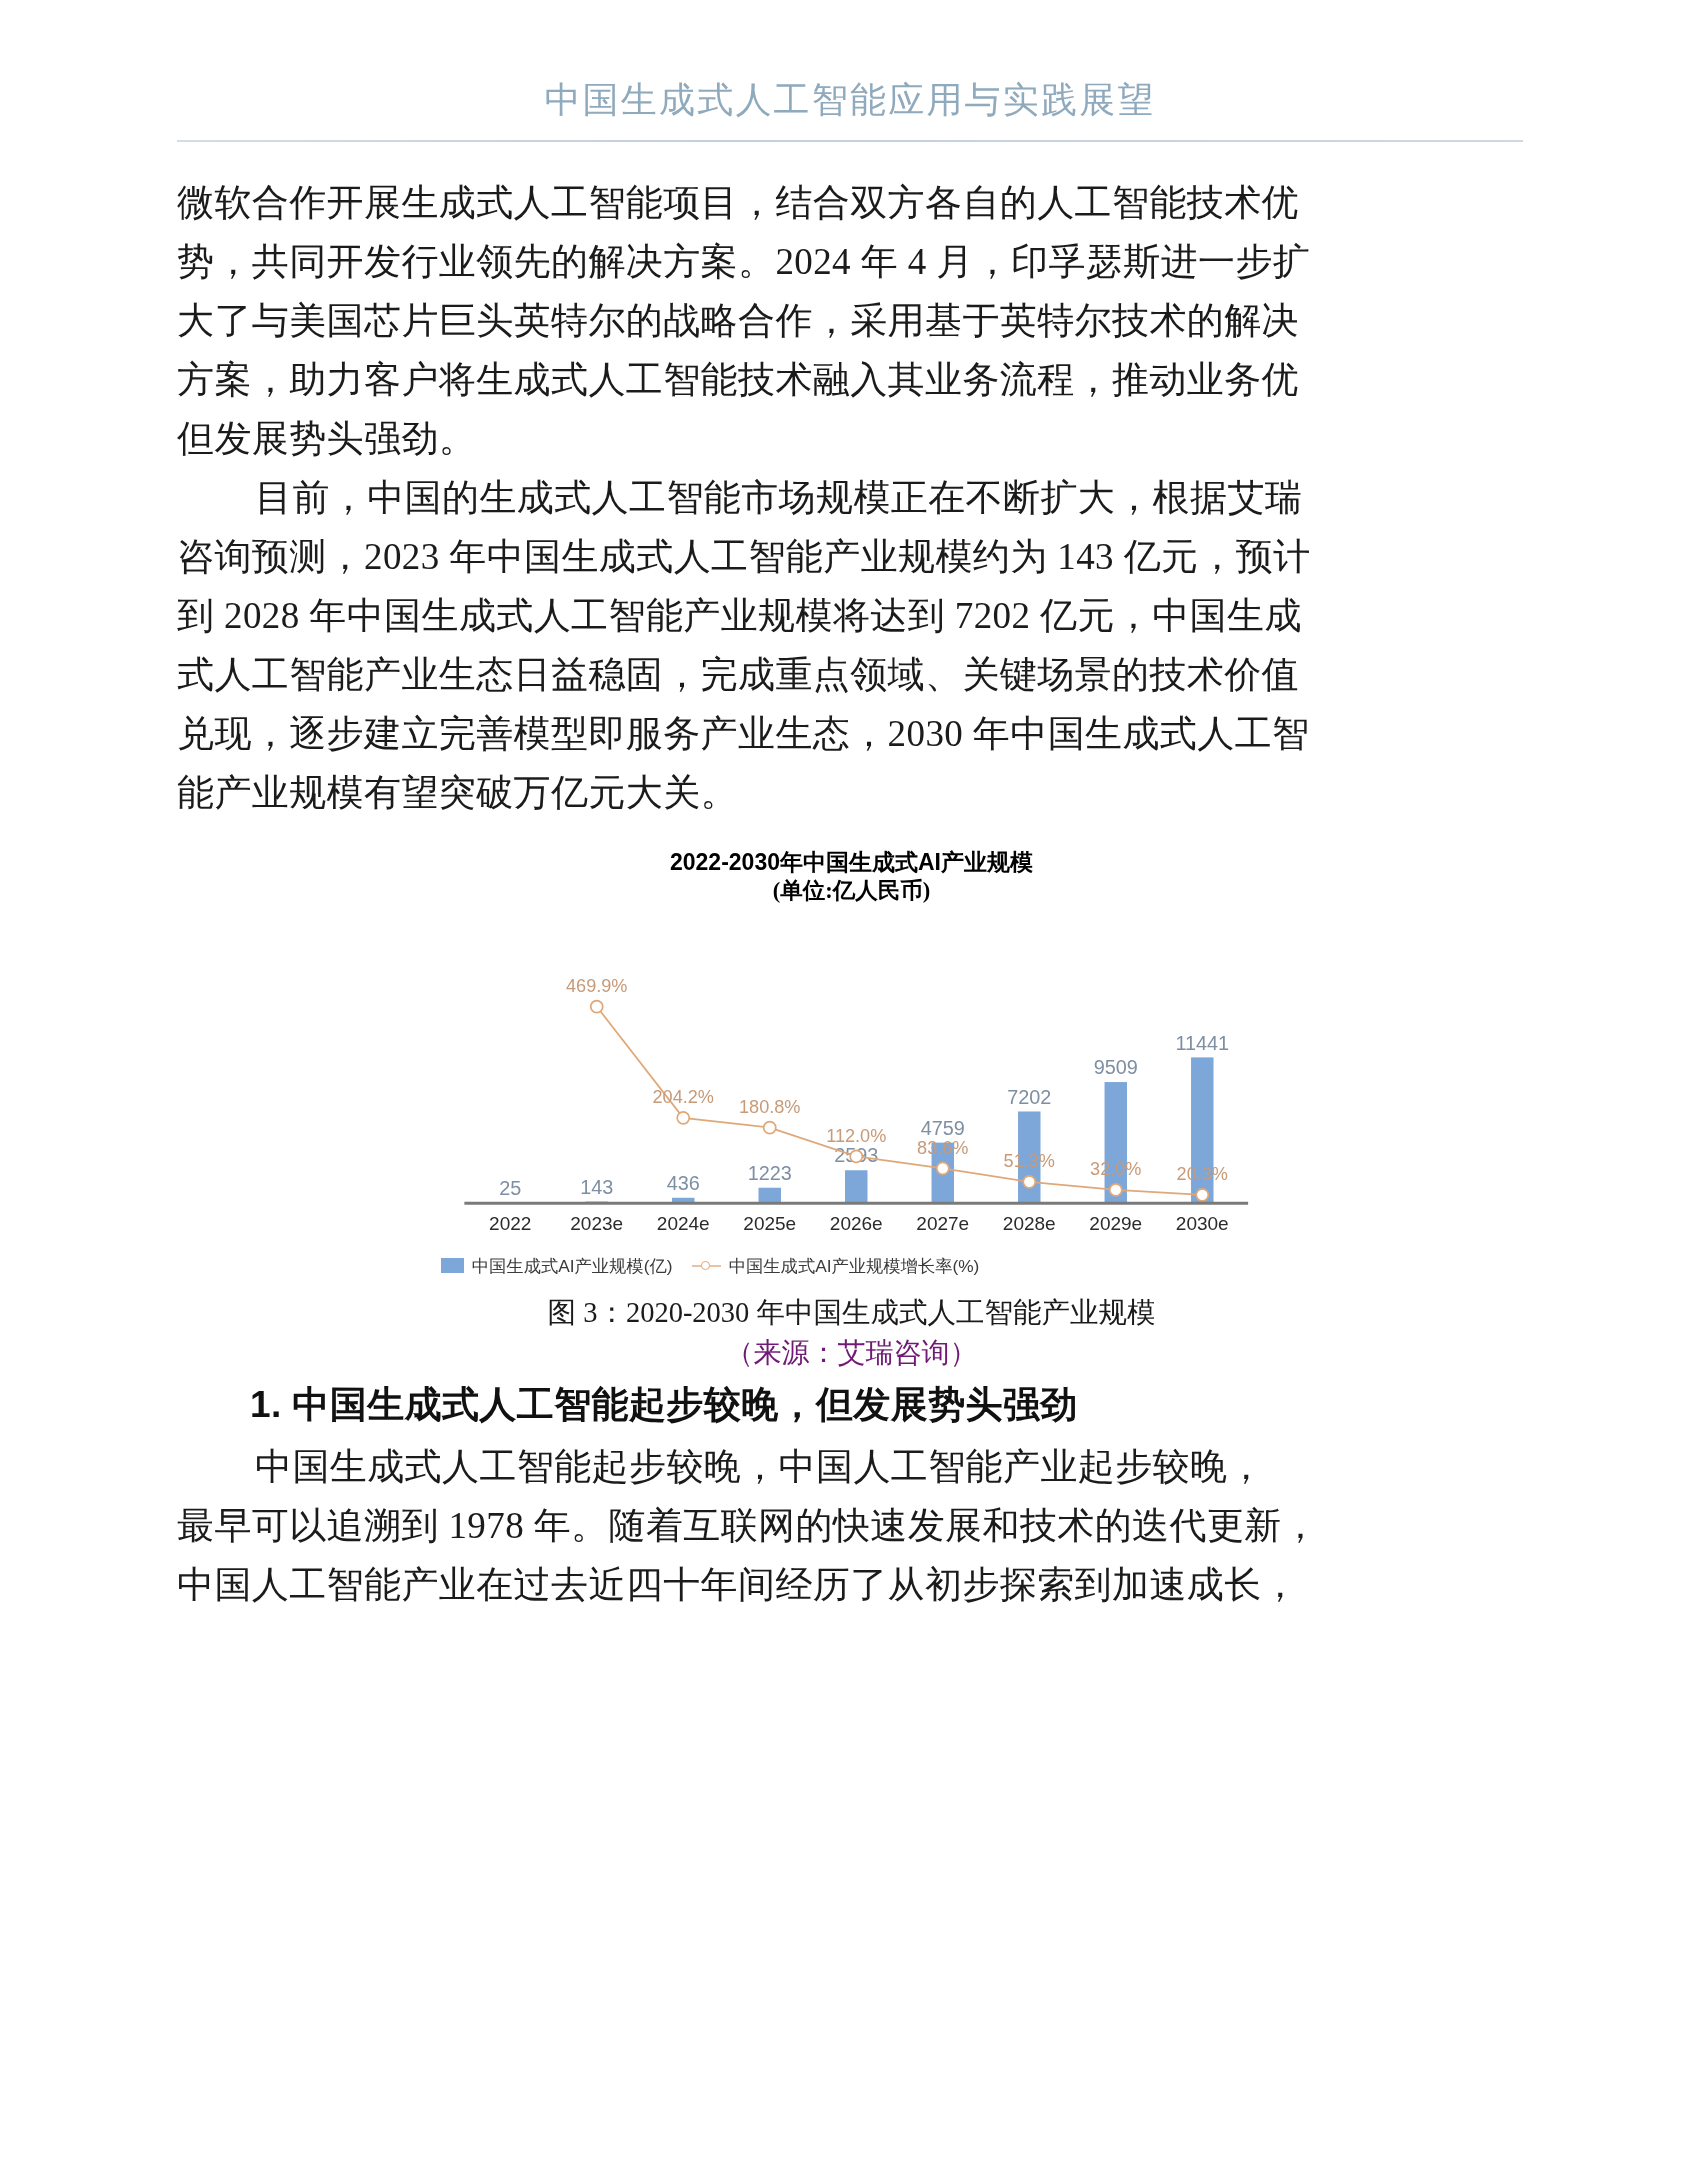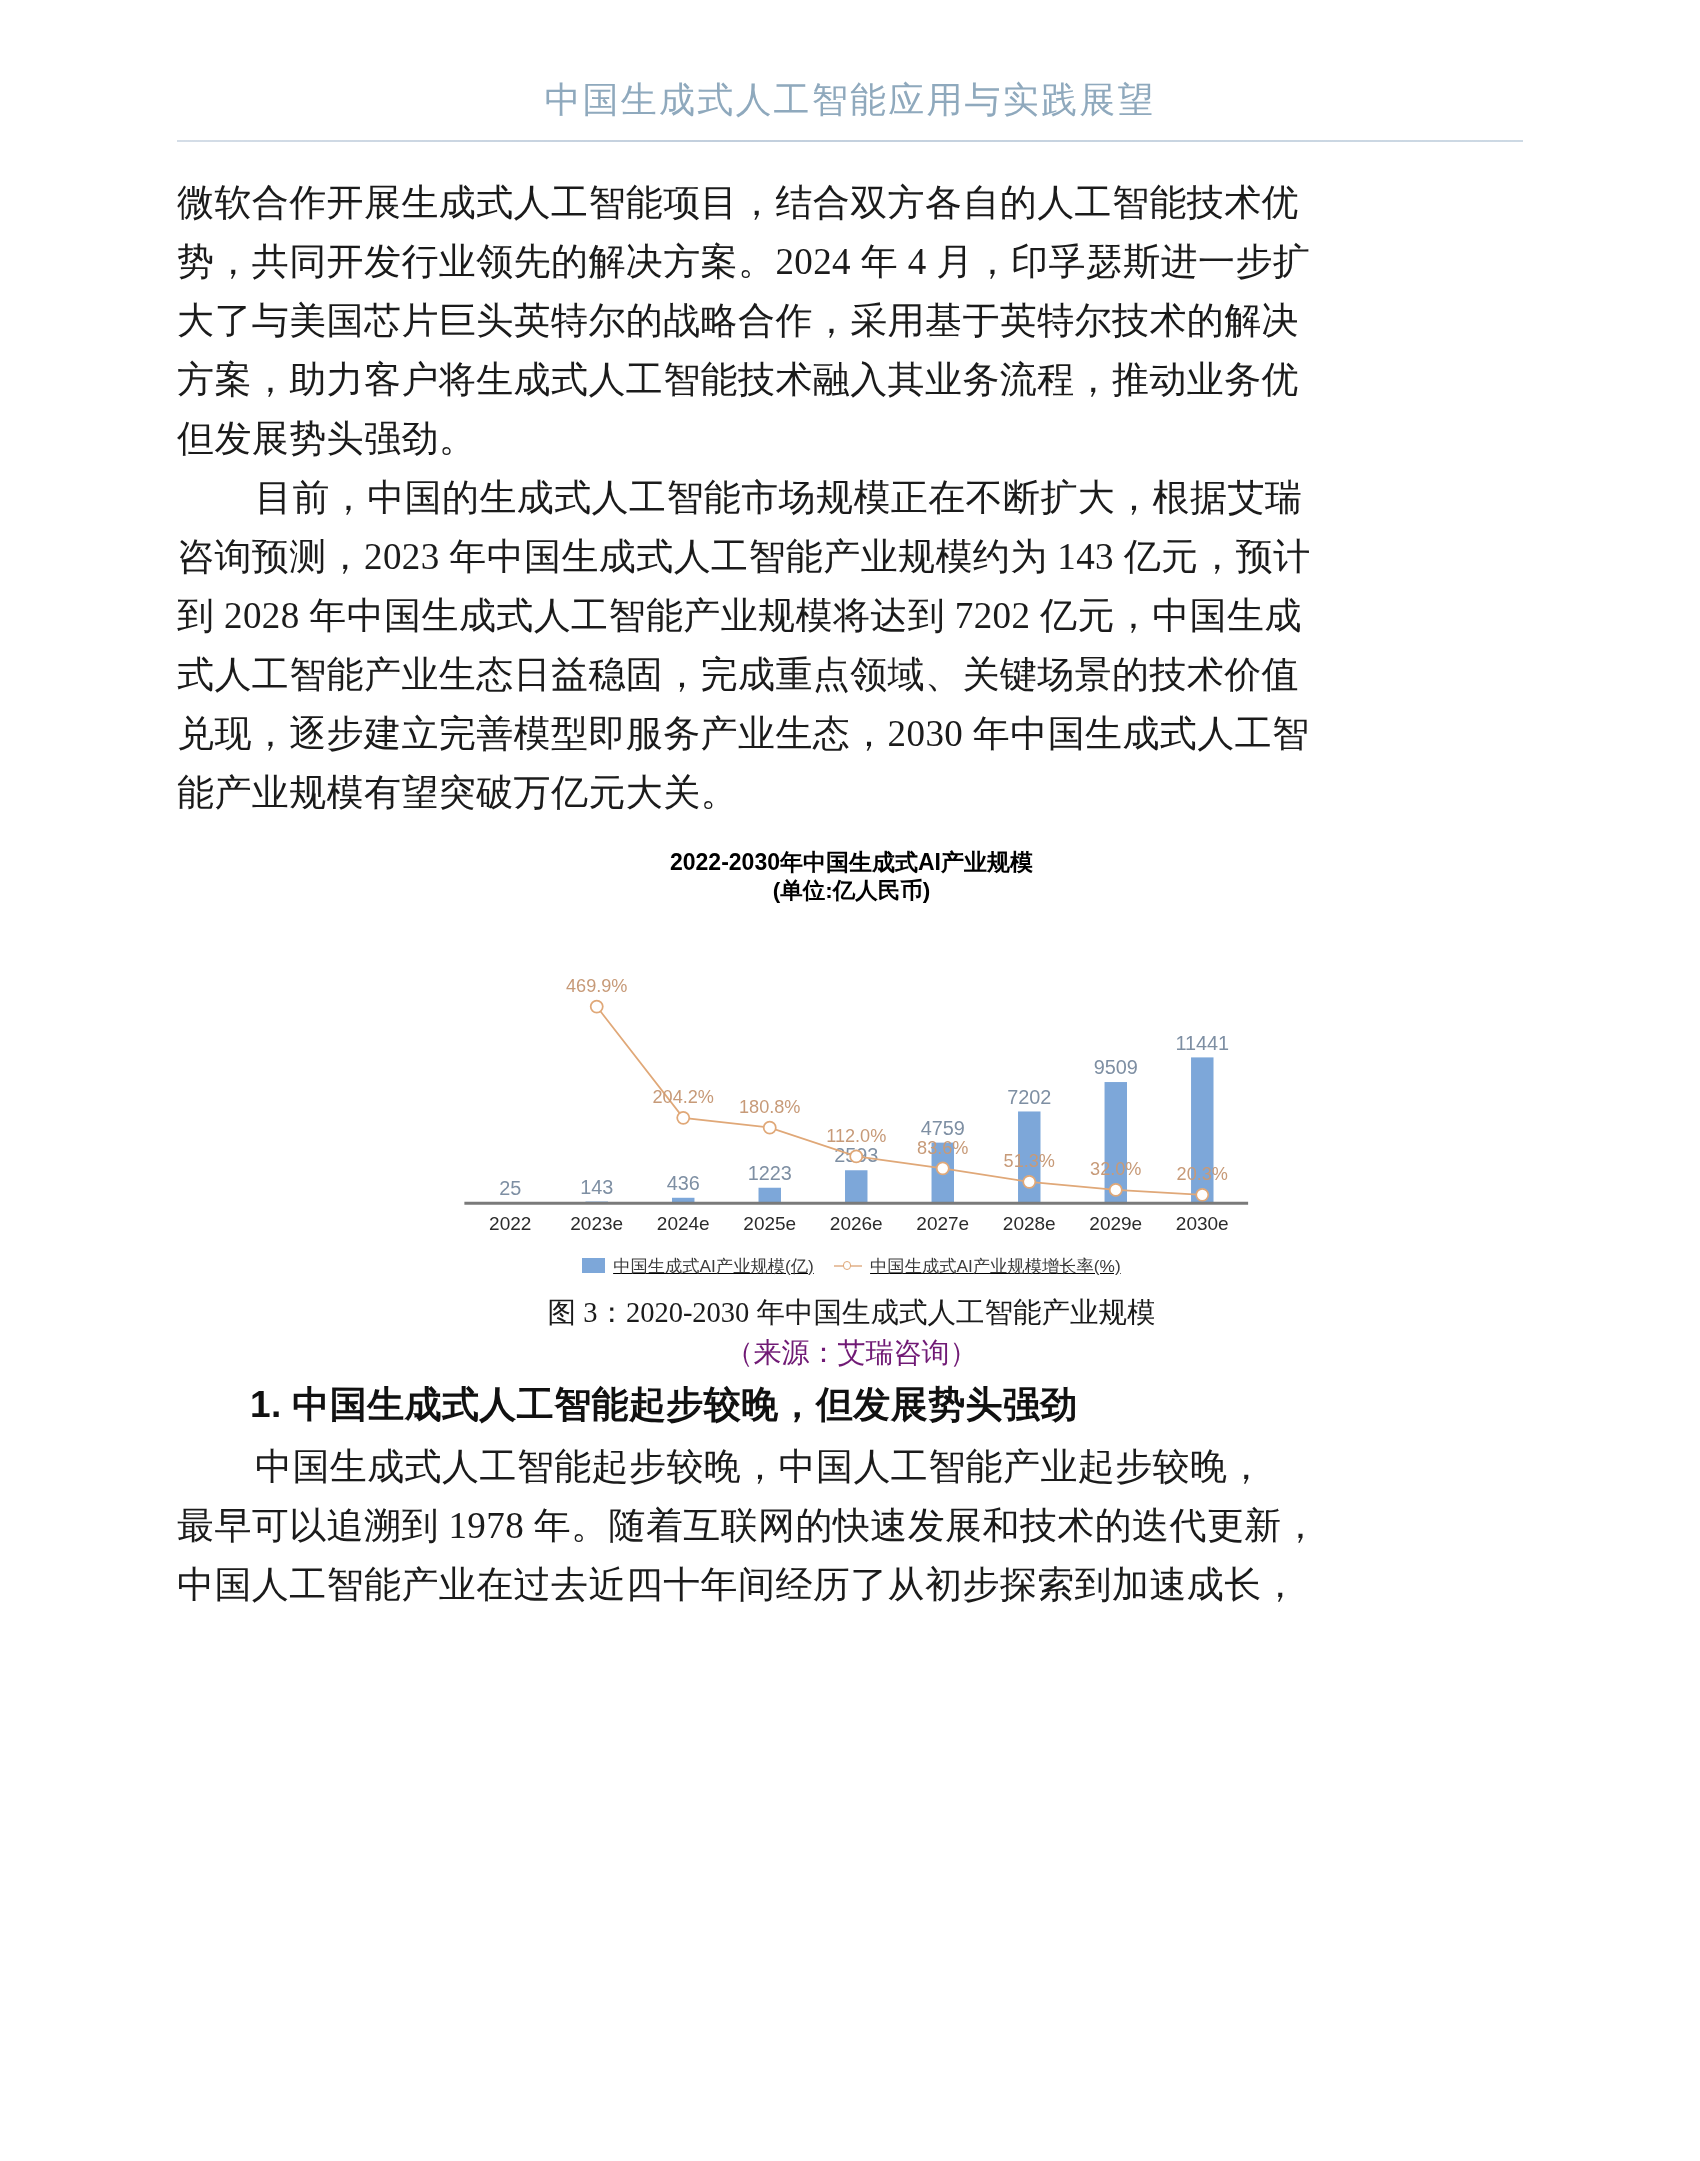--- a/index.html
+++ b/index.html
@@ -95,39 +95,38 @@
     line-height: 30px;
     letter-spacing: 0px;
     font-family: "Liberation Sans", "DejaVu Sans", sans-serif;
   }
   .chart-subtitle {
     text-align: center;
     font-size: 22.5px;
     font-weight: bold;
     color: #000000;
     line-height: 28.5px;
-    font-family: Liberation Sans, sans-serif;
+    font-family: Liberation Serif, serif;
   }
 
   .plot {
     position: relative;
     width: 821px;
     height: 337px;
     margin-top: 7px;
   }
   .plot svg { display: block; }
 
   .legend {
     display: flex;
-    justify-content: center;
+    justify-content: flex-start;
     align-items: center;
     gap: 20px;
     margin-top: 4.3px;
     font-family: "Liberation Sans", "DejaVu Sans", sans-serif;
-    text-decoration: underline;
   }
   .legend-item { display: flex; align-items: center; gap: 7.8px; }
   .legend-swatch-bar {
     width: 23px; height: 14.7px; background: #7da7d9;
   }
   .legend-swatch-line {
     width: 28.5px; height: 11.2px; position: relative;
   }
   .legend-swatch-line .ln {
     position: absolute; left: 0; right: 0; top: 4.8px; height: 1.7px;

